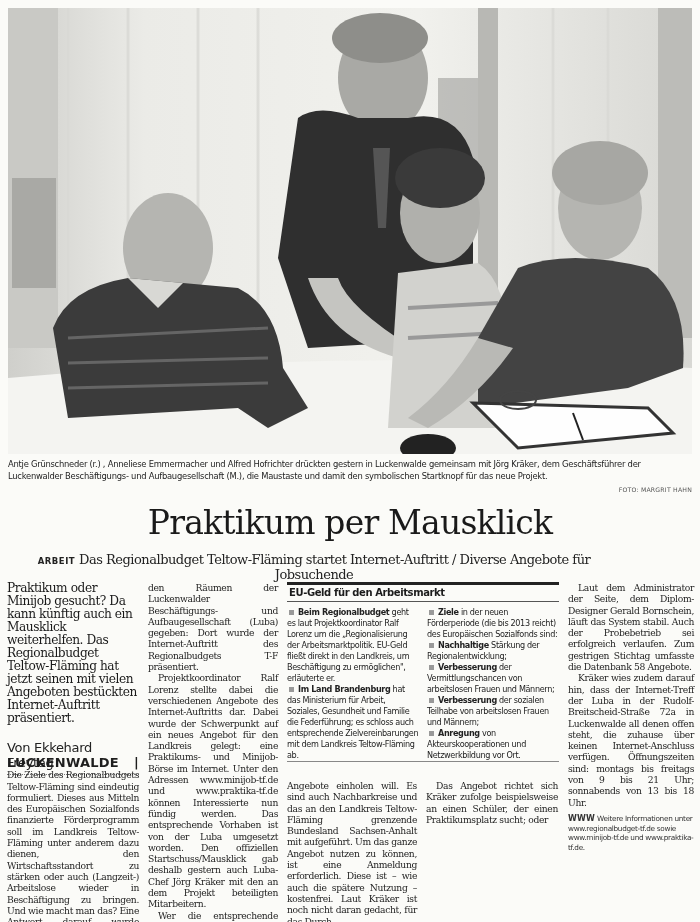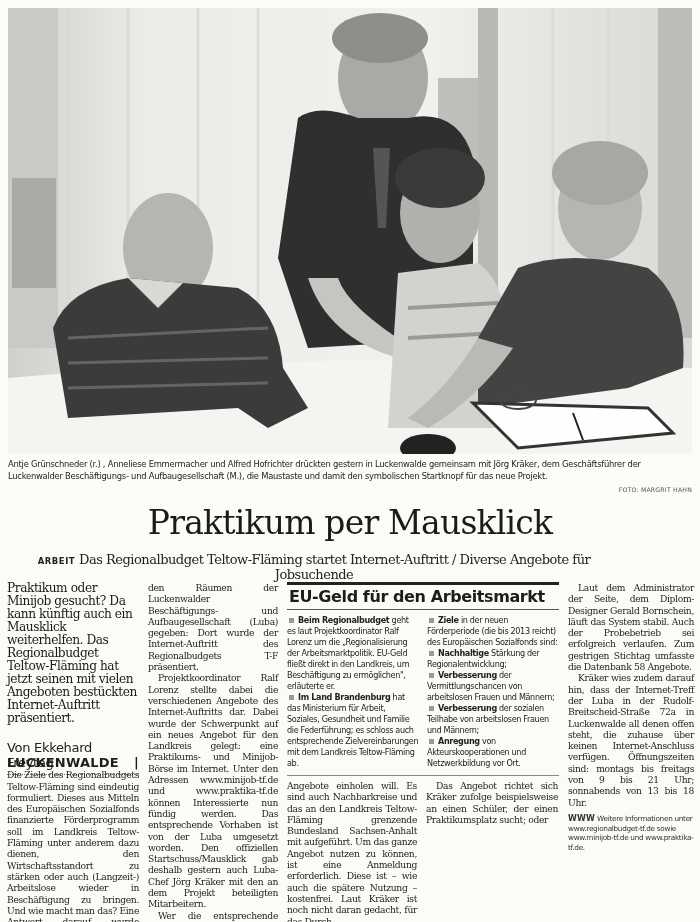--- a/index.html
+++ b/index.html
@@ -11,22 +11,22 @@
   .headline { position:absolute; left:0; top:503px; width:700px; text-align:center; font-family:"DejaVu Serif", serif; font-size:33px; font-weight:500; color:#1a1a1a; letter-spacing:-0.8px; }
   .subhead { position:absolute; left:0; top:552px; width:628px; text-align:center; font-family:"DejaVu Serif", serif; font-size:13px; color:#222; letter-spacing:-0.5px; }
   .subhead .kicker { font-family:"DejaVu Sans", sans-serif; font-size:8.5px; font-weight:bold; letter-spacing:0.5px; margin-right:4px; }
   .col { position:absolute; top:582px; font-size:9.2px; line-height:11.3px; text-align:justify; color:#1e1e1e; letter-spacing:-0.35px; }
   .col p { margin:0; text-indent:0; }
   .col p.ind { text-indent:10px; }
   .lead { position:absolute; left:7px; top:582px; width:132px; font-family:"DejaVu Serif", serif; font-size:12.2px; line-height:13px; color:#1a1a1a; letter-spacing:-0.45px; }
   .byline { position:absolute; left:7px; top:740px; width:132px; font-family:"DejaVu Sans", sans-serif; font-size:13px; color:#222; padding-bottom:4px; border-bottom:1px dotted #777; letter-spacing:-0.3px; }
   .dateline { font-family:"DejaVu Sans", sans-serif; font-weight:bold; font-size:13px; letter-spacing:0.2px; }
   .box { position:absolute; left:287px; top:582px; width:272px; border-top:3px solid #222; }
-  .box-title { font-family:"DejaVu Sans", sans-serif; font-weight:bold; font-size:16px; padding:2px 0 3px 2px; border-bottom:1px solid #555; letter-spacing:-0.4px; }
-  .box-cols { display:flex; gap:8px; padding-top:5px; padding-bottom:6px; border-bottom:1px solid #888; }
+  .box-title { font-family:"DejaVu Sans", sans-serif; font-weight:bold; font-size:10px; padding:2px 0 3px 2px; border-bottom:1px solid #555; letter-spacing:-0.4px; }
+  .box-cols { display:flex; gap:8px; padding-top:5px; padding-bottom:0; border-bottom:1px solid #888; }
   .box-col { width:132px; font-family:"DejaVu Sans", sans-serif; font-size:8.1px; line-height:11px; color:#222; letter-spacing:-0.35px; }
   .box-col p { margin:0; }
   .box-col .sq { display:inline-block; width:5px; height:5px; background:#999; margin:0 4px 1px 2px; vertical-align:middle; }
   .box-col b { font-weight:bold; }
   .www { margin-top:6px; font-family:"DejaVu Sans", sans-serif; font-size:7.3px; line-height:9.6px; color:#333; text-align:left; letter-spacing:-0.3px; }
   .www b { font-weight:bold; font-size:8px; letter-spacing:0.2px; }
 </style>
 </head>
 <body>
 

